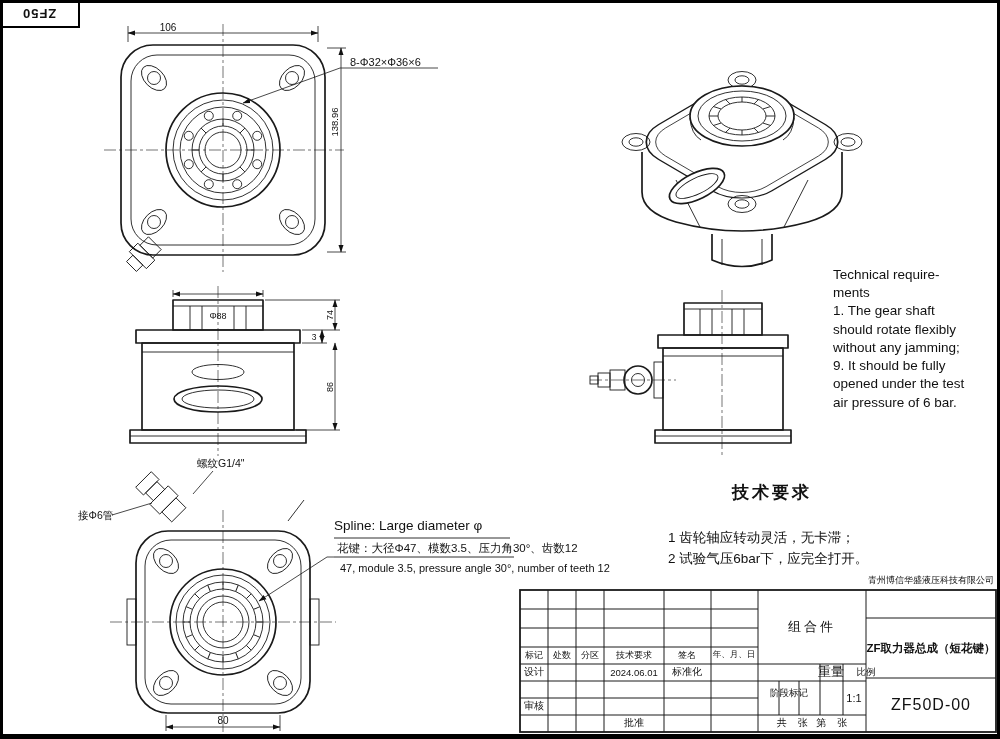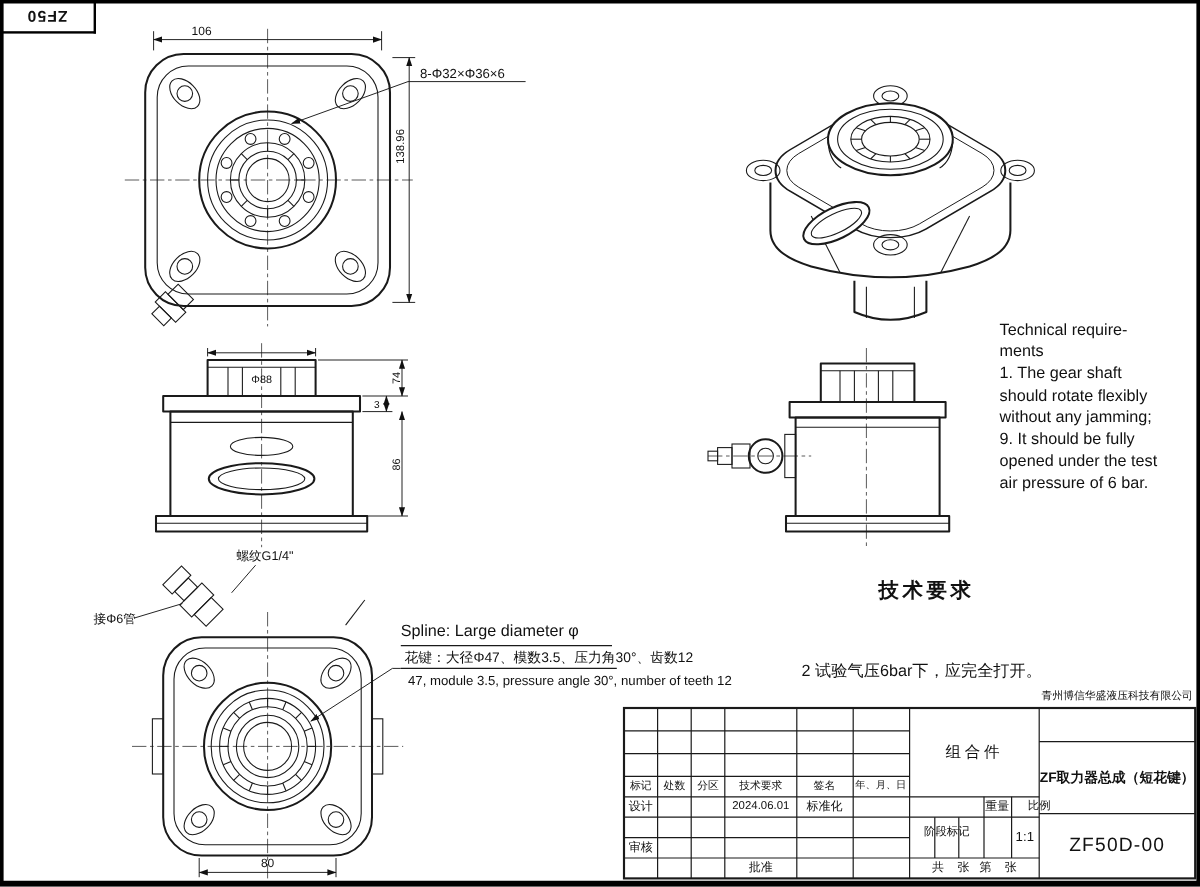--- a/index.html
+++ b/index.html
@@ -308,39 +308,40 @@
   <div class="t" style="left:833px; top:266px; width:165px; font-size:13.5px; line-height:1.35; white-space:pre-line;">Technical require-
 ments
 1. The gear shaft
 should rotate flexibly
 without any jamming;
 9. It should be fully
 opened under the test
 air pressure of 6 bar.</div>
 
   <div class="t c" style="left:772px; top:492px; font-size:17px; letter-spacing:3px; font-weight:600;">技术要求</div>
+  <div class="t" style="left:668px; top:529px; font-size:13.5px;">1 齿轮轴应转动灵活，无卡滞；</div>
   <div class="t" style="left:668px; top:550px; font-size:13.5px;">2 试验气压6bar下，应完全打开。</div>
 
   <div class="t c" style="left:534px; top:655px; font-size:9px;">标记</div>
   <div class="t c" style="left:562px; top:655px; font-size:9px;">处数</div>
   <div class="t c" style="left:590px; top:655px; font-size:9px;">分区</div>
   <div class="t c" style="left:634px; top:655px; font-size:9px;">技术要求</div>
   <div class="t c" style="left:687px; top:655px; font-size:9px;">签名</div>
   <div class="t c" style="left:734px; top:655px; font-size:8.5px;">年、月、日</div>
 
   <div class="t c" style="left:534px; top:672px; font-size:10px;">设计</div>
   <div class="t c" style="left:634px; top:672px; font-size:9.5px;">2024.06.01</div>
   <div class="t c" style="left:687px; top:672px; font-size:10px;">标准化</div>
   <div class="t c" style="left:534px; top:706px; font-size:10px;">审核</div>
   <div class="t c" style="left:534px; top:723px; font-size:10px;margin-top:48px;">工艺</div>
   <div class="t c" style="left:634px; top:723px; font-size:10px;">批准</div>
 
   <div class="t c" style="left:812px; top:627px; font-size:13px; letter-spacing:3px;">组合件</div>
   <div class="t c" style="left:789px; top:693px; font-size:9.5px;">阶段标记</div>
-  <div class="t c" style="left:831px; top:672px; font-size:10px;">重量</div>
+  <div class="t c" style="left:831px; top:672px; font-size:13px;">重量</div>
   <div class="t c" style="left:854px; top:672px; font-size:9.5px;padding-left:24px;">比例</div>
   <div class="t c" style="left:854px; top:698px; font-size:11px;">1:1</div>
   <div class="t c pre" style="left:812px; top:723px; font-size:10px;">共    张   第    张</div>
 
   <div class="t c" style="left:931px; top:580px; font-size:9px;">青州博信华盛液压科技有限公司</div>
   <div class="t c" style="left:931px; top:648px; font-size:11.5px; font-weight:600;">ZF取力器总成（短花键）</div>
   <div class="t c" style="left:931px; top:705px; font-size:16px; letter-spacing:1px;">ZF50D-00</div>
 
 </div>
 

